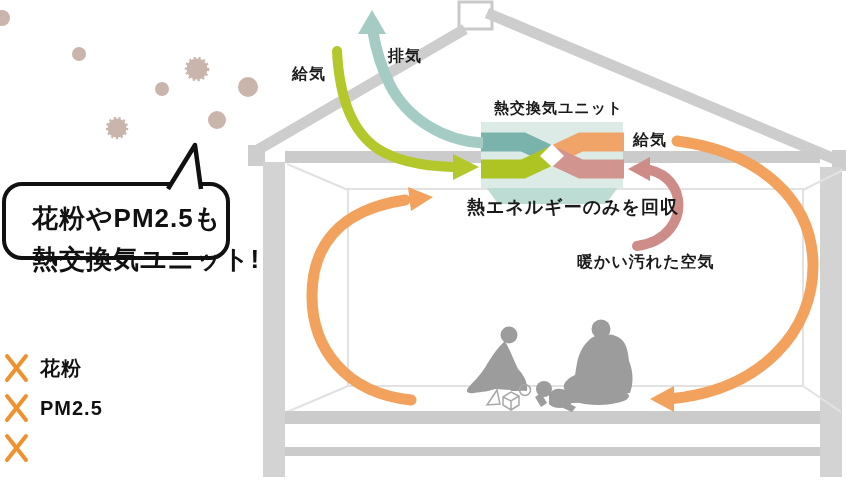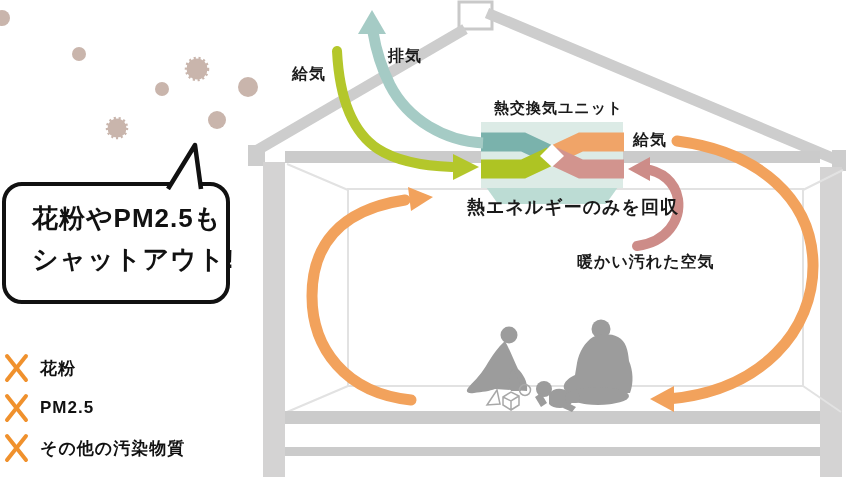--- a/index.html
+++ b/index.html
@@ -1,29 +1,29 @@
 <!DOCTYPE html>
 <html><head>
 <meta charset="utf-8">
 <style>
   html,body{margin:0;padding:0;background:#fff;}
   .stage{position:relative;width:846px;height:480px;background:#fff;overflow:hidden;
          font-family:"Liberation Sans","DejaVu Sans",sans-serif;}
   .abs{position:absolute;}
   
-  .bubble{position:absolute;left:2px;top:182px;width:228px;height:122px;
+  .bubble{position:absolute;left:2px;top:182px;width:228px;height:78px;
           background:#fff;border:4px solid #111;border-radius:20px;box-sizing:border-box;
           z-index:2;}
   .bubble-text{position:absolute;left:26px;top:12px;font-size:26px;font-weight:900;
                color:#111;line-height:41px;letter-spacing:1px;white-space:nowrap;}
   .bubble-tail{position:absolute;left:164px;top:142px;z-index:3;}
   
   .blocked{position:absolute;left:4px;top:346px;z-index:2;}
   .blocked-item{position:absolute;left:0;display:flex;align-items:center;gap:11px;height:32px;}
-  .blocked-item .label{font-size:17px;font-weight:800;color:#111;letter-spacing:1px;white-space:nowrap;}
+  .blocked-item .label{font-size:20px;font-weight:800;color:#111;letter-spacing:1px;white-space:nowrap;}
   
   text.lbl{font-family:"Liberation Sans","DejaVu Sans",sans-serif;font-weight:bold;
            fill:#1a1a1a;letter-spacing:1px;}
 </style>
 </head>
 <body>
 
 <div class="stage">
 
   <svg class="abs" style="left:0;top:0;" width="270" height="150">
@@ -122,21 +122,21 @@
       <text class="lbl" x="494" y="113" font-size="15">熱交換気ユニット</text>
       <text class="lbl" x="467" y="213" font-size="18">熱エネルギーのみを回収</text>
       <text class="lbl" x="633" y="145" font-size="16">給気</text>
       <text class="lbl" x="577" y="267" font-size="16">暖かい汚れた空気</text>
     </g>
   </svg>
 
   <div class="bubble">
     <div class="bubble-text">
       <div>花粉やPM2.5も</div>
-      <div>シャットアウト!</div>
+      <div>熱交換気ユニット!</div>
     </div>
   </div>
   <svg class="bubble-tail" width="44" height="48">
     <path d="M4,47 L31,3 L37,47" fill="#ffffff" stroke="#111111" stroke-width="4.5" stroke-linejoin="round"></path>
   </svg>
 
   <div class="blocked">
     <div class="blocked-item" style="top:6px;">
       <svg width="25" height="30" viewBox="0 0 25 30">
         <line x1="3" y1="3" x2="22" y2="27" stroke-width="4" stroke-linecap="round" stroke="#f0912d"></line>
@@ -149,17 +149,16 @@
         <line x1="3" y1="3" x2="22" y2="27" stroke-width="4" stroke-linecap="round" stroke="#f0912d"></line>
         <line x1="22" y1="3" x2="3" y2="27" stroke-width="4" stroke-linecap="round" stroke="#f0912d"></line>
       </svg>
       <span class="label">PM2.5</span>
     </div>
     <div class="blocked-item" style="top:86px;">
       <svg width="25" height="30" viewBox="0 0 25 30">
         <line x1="3" y1="3" x2="22" y2="27" stroke-width="4" stroke-linecap="round" stroke="#f0912d"></line>
         <line x1="22" y1="3" x2="3" y2="27" stroke-width="4" stroke-linecap="round" stroke="#f0912d"></line>
       </svg>
-      <span class="label">その他の汚染物質</span>
     </div>
   </div>
 
 </div>
 
 </body></html>

